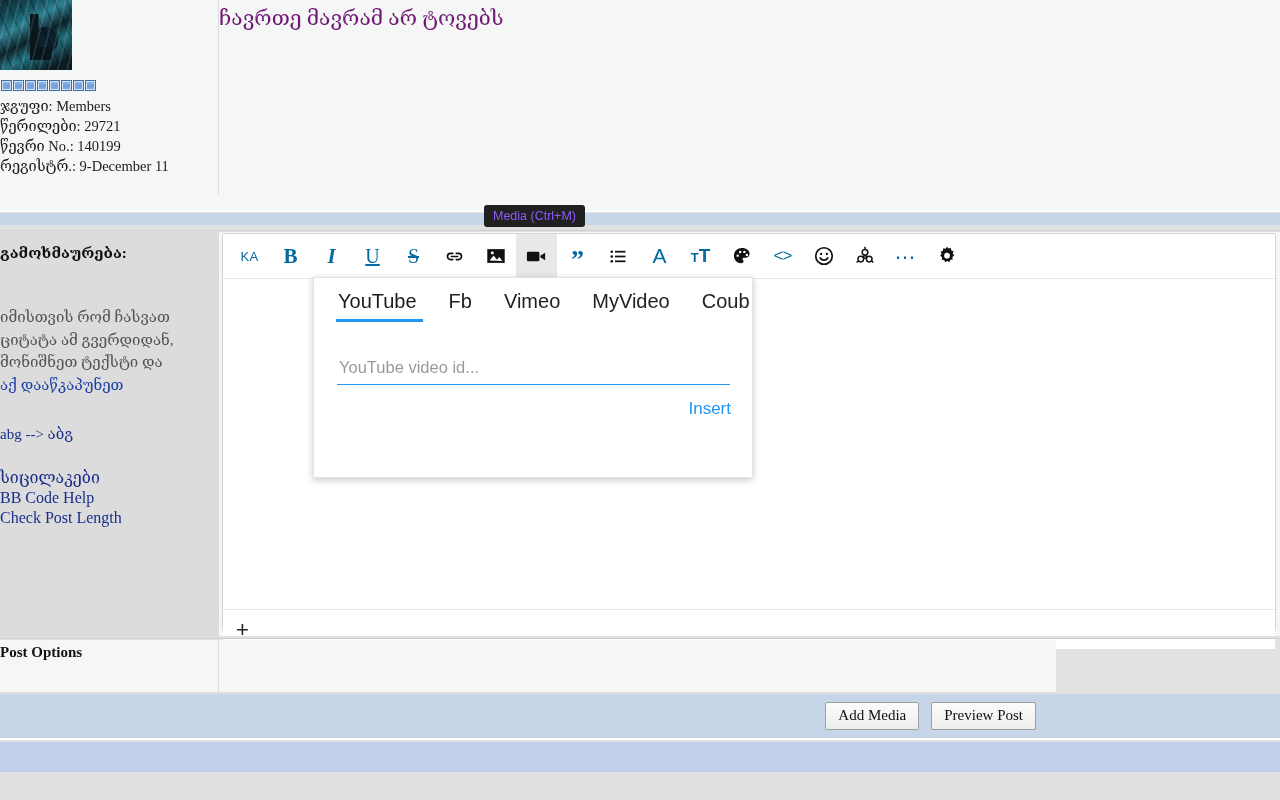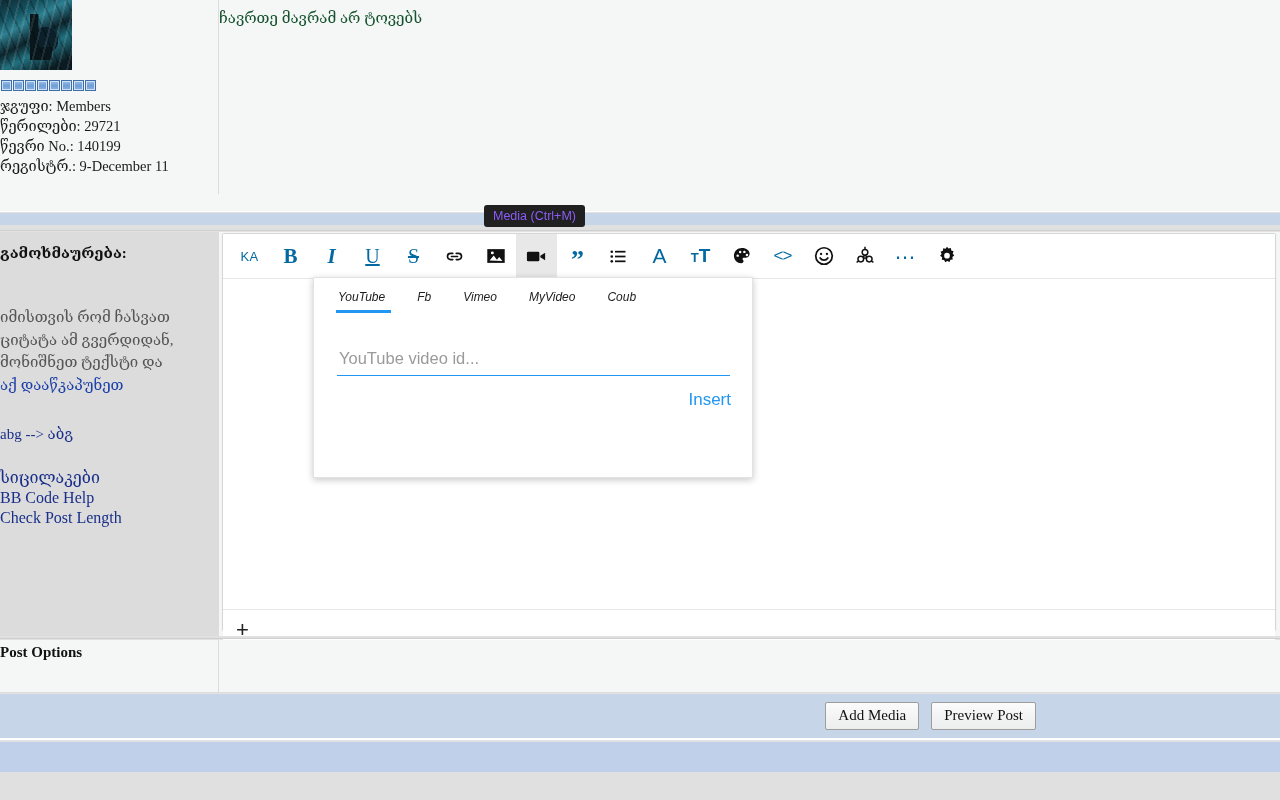--- a/index.html
+++ b/index.html
@@ -41,21 +41,21 @@
   }
   .pips { margin: 10px 0 0 0; display: flex; gap: 1px; padding-left: 1px; }
   .pip {
     width: 11px; height: 11px;
     background: linear-gradient(180deg,#9fc0e8 0%,#6f9fd8 50%,#86b0e0 100%);
     border: 1px solid #3f6fa8; box-shadow: inset 0 0 0 1px #cfe0f4;
   }
   .meta { margin-top: 5px; font-size: 14.5px; color: #1a1a1a; line-height: 20px; }
   .meta div { white-space: nowrap; }
   .post-body { flex: 1; padding: 8px 0 0 0; }
-  .post-text { font-size: 15px; color: #14532d; padding-left: 0; line-height: 20px; }
+  .post-text { font-size: 21px; color: #701a75; padding-left: 0; line-height: 20px; }
 
   
   .band-gray-a { position: absolute; left:0; top:194px; width:1280px; height:18px; background:#f5f6f6; border-bottom:1px solid #ffffff;}
   .band-blue   { position: absolute; left:0; top:213px; width:1280px; height:12px; background:#c7d5e9; }
   .band-gray-b { position: absolute; left:0; top:225px; width:1280px; height:6px; background:#e0e0e0; border-bottom:1px solid #cfcfcf;}
 
   
   .editor-row { position: absolute; left: 0; top: 232px; width: 1280px; height: 404px; display: flex; }
   .editor-side {
     width: 219px; background: #dcdcdc; padding: 6px 6px 0 0; position: relative;
@@ -112,43 +112,42 @@
 
   
   .popup {
     position: absolute; left: 313px; top: 277px; width: 440px; height: 201px;
     background: #fff; border: 1px solid #e3e3e3; z-index: 30;
     box-shadow: 0 2px 7px rgba(0,0,0,.22);
     font-family: "Liberation Sans", sans-serif;
   }
   .ptabs { display: flex; padding: 12px 0 0 8px; gap: 0; }
   .ptab {
-    font-size: 12px; color: #222; padding: 0 16px 9px 16px; cursor: pointer;
+    font-size: 20px; color: #222; padding: 0 16px 9px 16px; cursor: pointer;
     position: relative;
-    font-style: italic;
   }
   .ptab.sel { color: #1b1b1b; }
   .ptab.sel::after {
     content: ""; position: absolute; left: 14px; right: 10px; bottom: 0;
     height: 3px; background: #2196f3;
   }
   .pinput-wrap { padding: 34px 22px 0 23px; }
   .pinput {
     width: 100%; border: 0; border-bottom: 1px solid #2196f3; outline: none;
     font-size: 16.5px; font-family: "Liberation Sans", sans-serif;
     padding: 2px 0 7px 2px; color: #222; background: transparent;
   }
   .pinput::placeholder { color: #9a9a9a; }
   .pactions { text-align: right; padding: 14px 21px 0 0; }
   .pinsert { color: #2196f3; font-size: 17px; cursor: pointer; display: inline-block; }
 
   
   .opt-sep { position:absolute; left:0; top:636px; width:1280px; height:3px; background:#e0e0e0; border-bottom:1px solid #cfcfcf;}
   .options-row {
-    position: absolute; left: 0; top: 640px; width: 1280px; height: 53px;
+    position: absolute; left: 0; top: 640px; width: 1056px; height: 53px;
     background: #f5f6f6; display: flex; border-bottom: 1px solid #dcdcdc;
   }
   .opt-label { width: 219px; border-right: 1px solid #dcdcdc; font-weight: bold; font-size: 15px; color:#111; padding: 4px 0 0 0;}
   .opt-body { flex: 1; padding: 3px 0 0 225px; }
   .opt-line { display: flex; align-items: center; gap: 8px; height: 25px; font-size: 15px; color:#111; }
   .opt-line input[type=checkbox]{ width:13px; height:13px; margin:0; }
   .opt-line b { font-weight: bold; }
 
   
   .actions-row {

